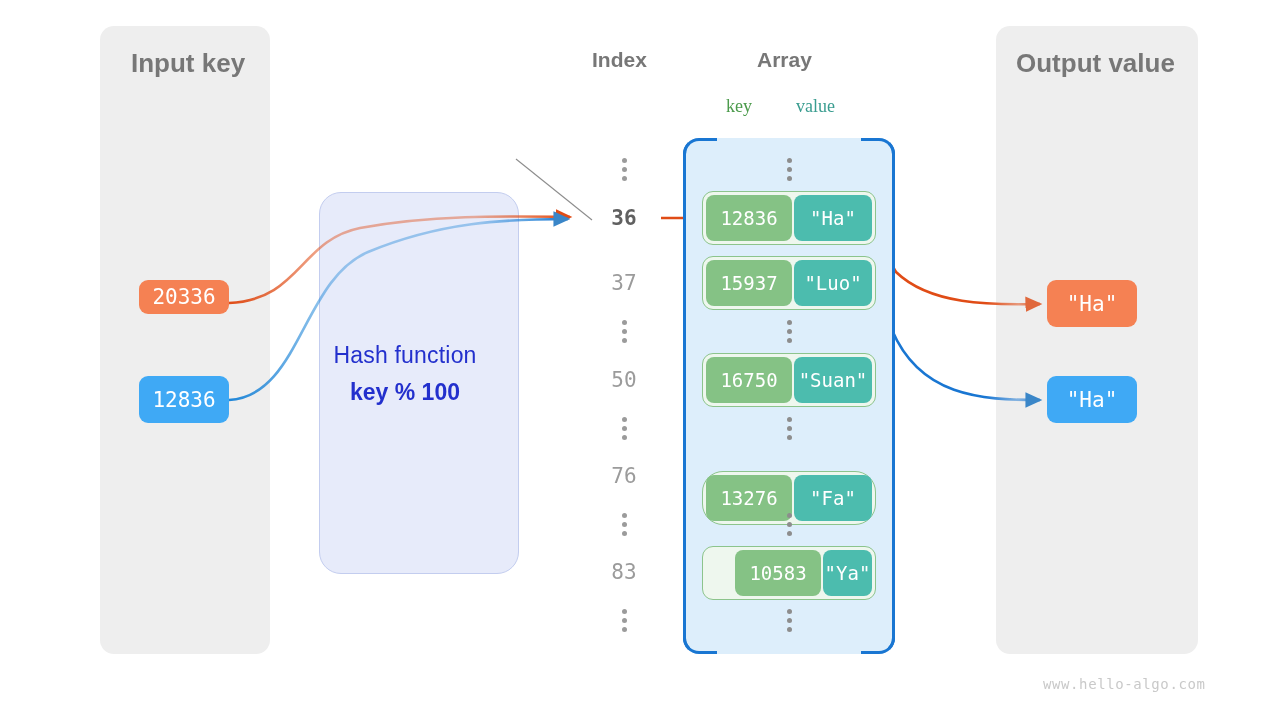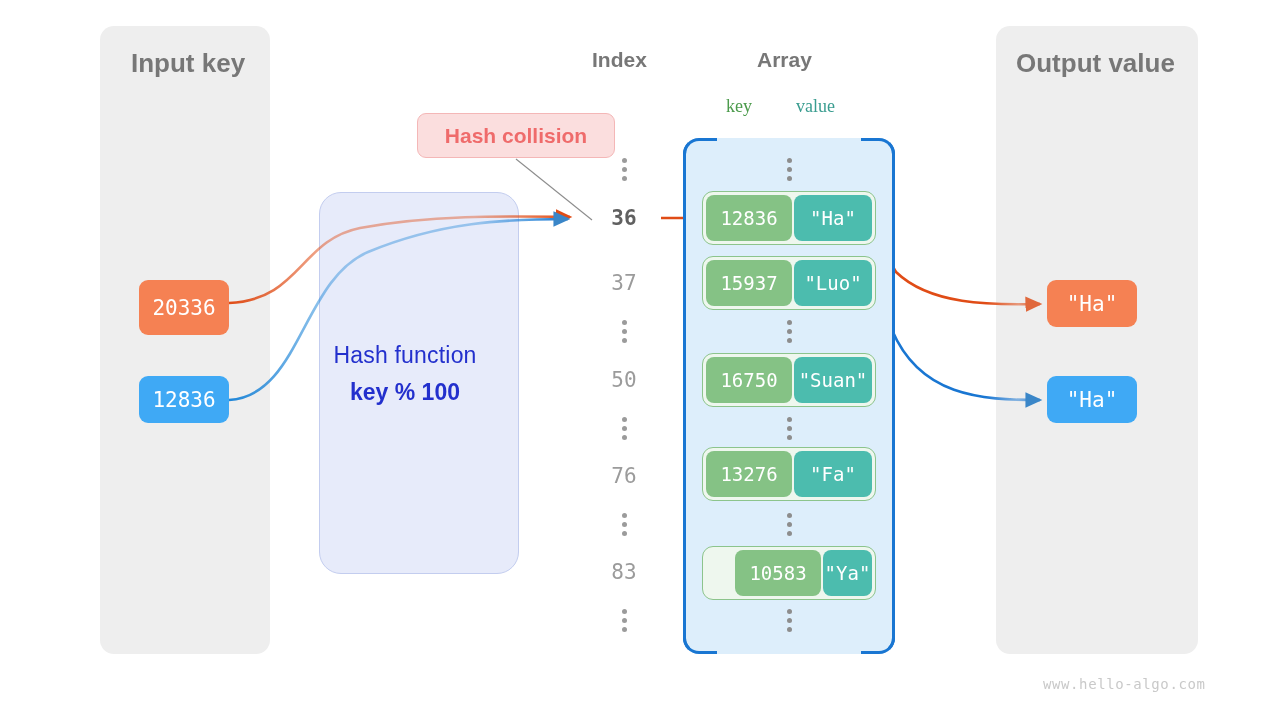--- a/index.html
+++ b/index.html
@@ -88,21 +88,21 @@
     position:absolute;
     border-radius:9px;
     display:flex;align-items:center;justify-content:center;
     color:#ffffff;
     font-family:"DejaVu Sans Mono", monospace;
     font-size:21px;
     box-sizing:border-box;
   }
   .chip-orange{background:#f58153;}
   .chip-blue{background:#3fa9f5;}
-  #chip-in-1{left:139px;top:280px;width:90px;height:55px;}
+  #chip-in-1{left:139px;top:280px;width:90px;height:34px;}
   #chip-in-2{left:139px;top:376px;width:90px;height:47px;}
   #chip-out-1{left:1047px;top:280px;width:90px;height:47px;}
   #chip-out-2{left:1047px;top:376px;width:90px;height:47px;}
 
   
   .idx{
     position:absolute;
     width:64px;text-align:center;
     font-family:"DejaVu Sans Mono", monospace;
     font-size:21px;
@@ -247,23 +247,20 @@
     <path d="M661,218 L706,218" fill="none" stroke="#e04c16" stroke-width="2.4"></path>
     <path d="M706,218 C730,218 740,219 752,219" fill="none" stroke="#e04c16" stroke-width="2.2" opacity="0.28"></path>
 
     <path d="M516,159 L592,220" fill="none" stroke="#8d8d8d" stroke-width="1.1"></path>
 
     <path d="M862,233 C880,245 888,258 896,272 C930,305 990,305 1040,304" fill="none" stroke="url(#gr-o-out)" stroke-width="2.6" marker-end="url(#ar-o2)"></path>
 
     <path d="M858,236 C878,262 884,300 892,330 C920,396 980,400 1040,400" fill="none" stroke="url(#gr-b-out)" stroke-width="2.6" marker-end="url(#ar-b)"></path>
   </svg>
 
-  <div id="collision-box">
-    <span id="collision-label">Hash collision</span>
-  </div>
 
   <div id="chip-in-1" class="chip chip-orange">20336</div>
   <div id="chip-in-2" class="chip chip-blue">12836</div>
 
   <div id="chip-out-1" class="chip chip-orange">"Ha"</div>
   <div id="chip-out-2" class="chip chip-blue">"Ha"</div>
 
   <div id="array-box"></div>
   <div id="br-tl" class="bracket"></div>
   <div id="br-tr" class="bracket"></div>
@@ -308,21 +305,21 @@
         <div class="cell-val">"Ha"</div>
       </div>
       <div class="entry" style="top: 256px;">
         <div class="cell-key">15937</div>
         <div class="cell-val">"Luo"</div>
       </div>
       <div class="entry" style="top: 353px;">
         <div class="cell-key">16750</div>
         <div class="cell-val">"Suan"</div>
       </div>
-      <div class="entry" style="top: 447px;">
+      <div class="entry" style="top: 471px; border-radius: 21px;">
         <div class="cell-key">13276</div>
         <div class="cell-val">"Fa"</div>
       </div>
       <div class="entry" style="top: 546px; padding-left: 32px;">
         <div class="cell-key">10583</div>
         <div class="cell-val">"Ya"</div>
       </div>
     </div>
   <div id="array-dots">
       <div class="dots in-array" style="left: 757px; top: 158px;">

